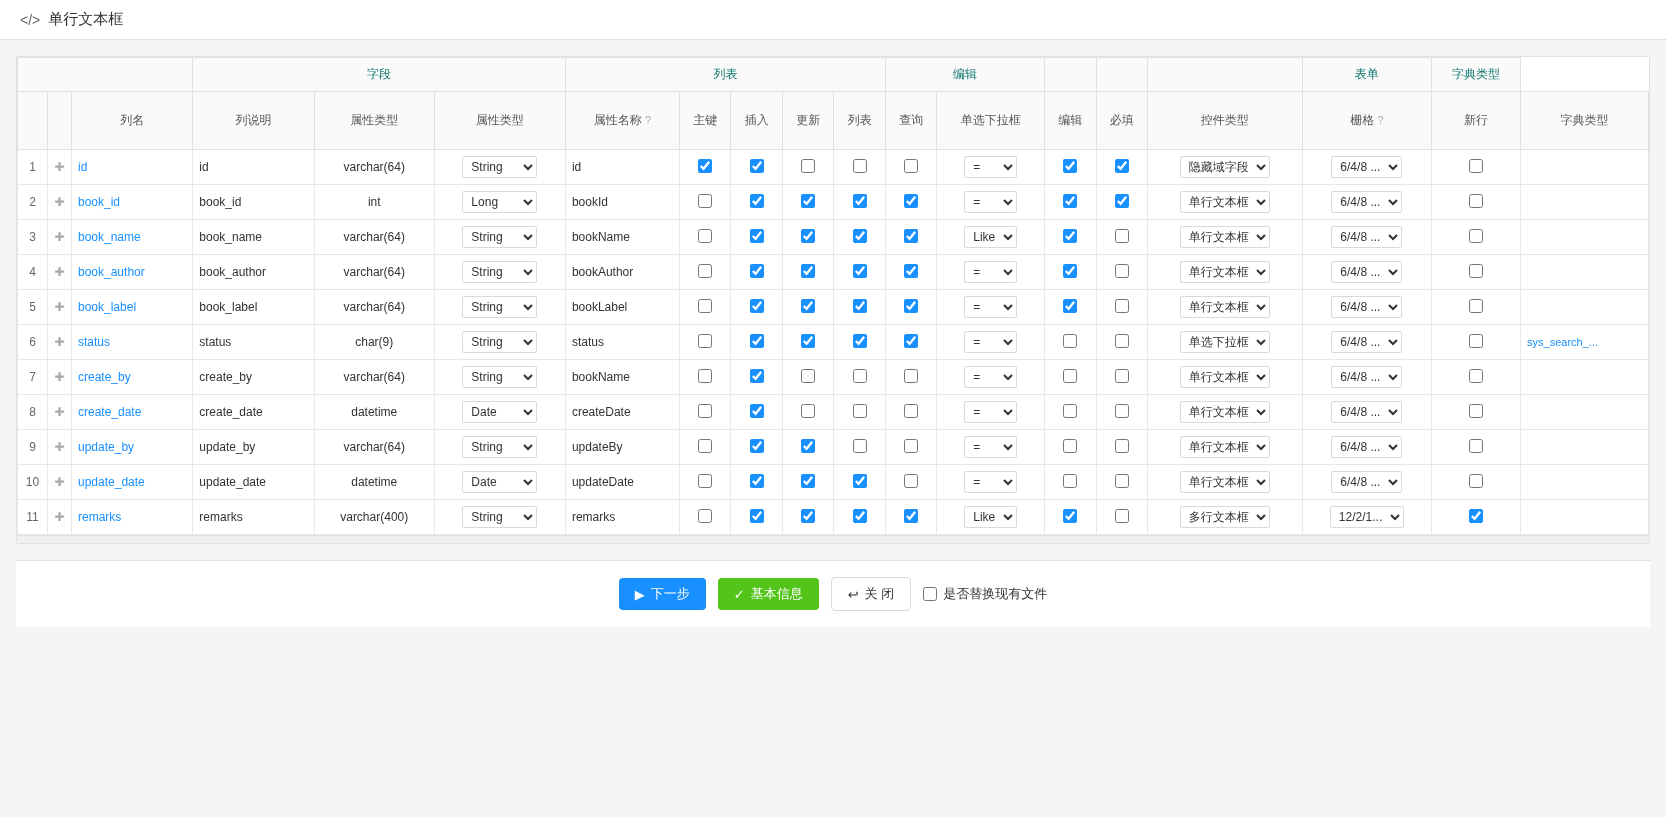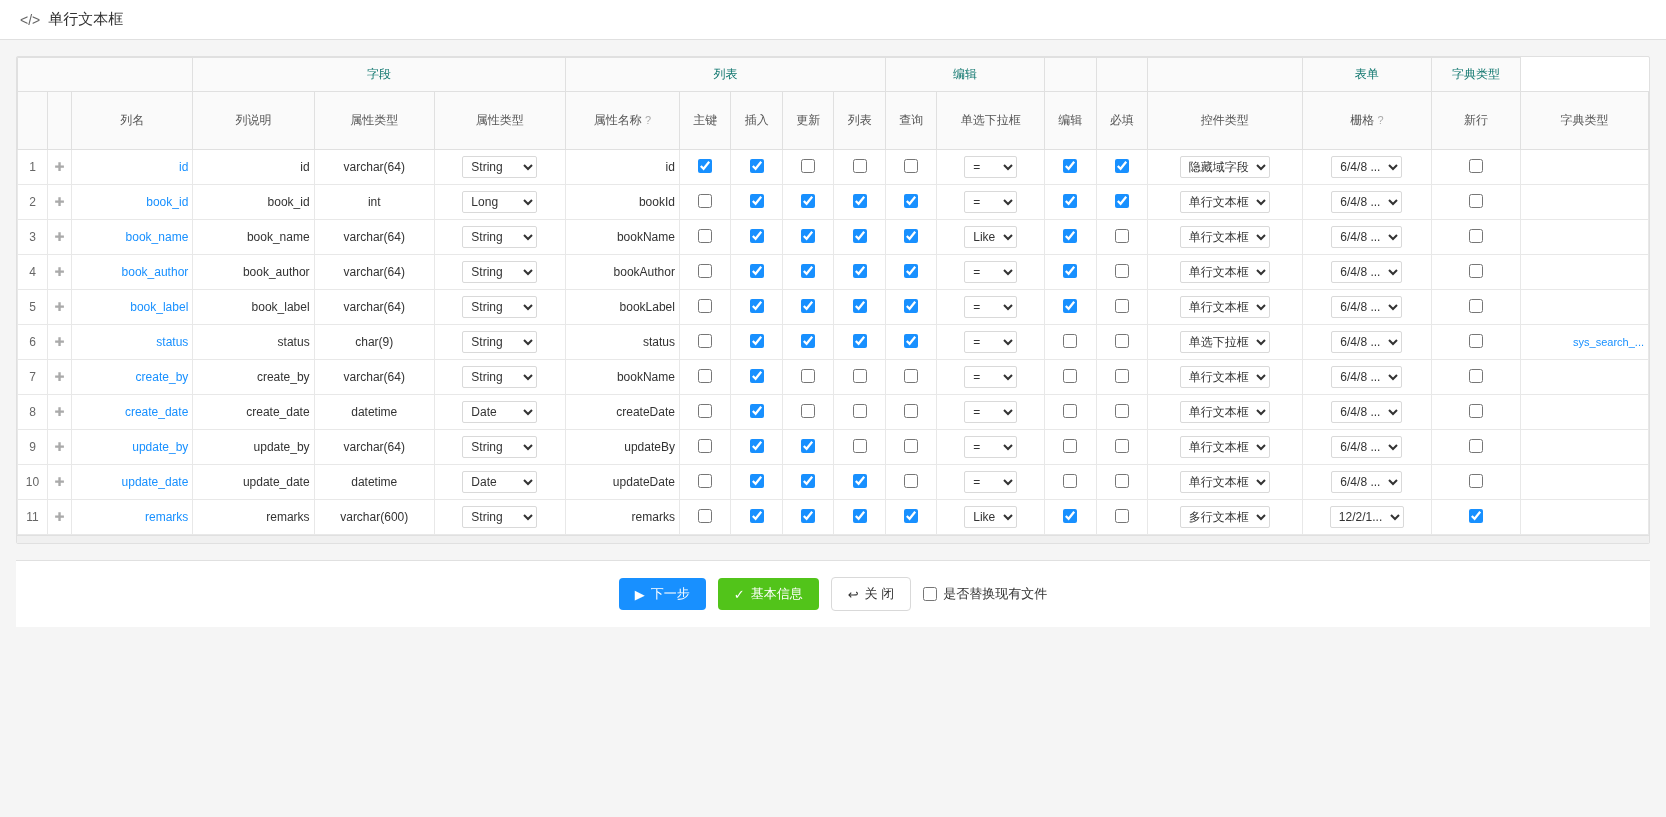--- a/index.html
+++ b/index.html
@@ -18,21 +18,21 @@
     
     table { width: 100%; border-collapse: collapse; font-size: 12px; }
     
     .group-header { background: #fafafa; }
     .group-header th { padding: 8px 4px; text-align: center; border: 1px solid #e0e0e0; font-weight: normal; color: #0f766e; }
     
     thead tr.col-header th { padding: 20px 4px; text-align: center; border: 1px solid #e0e0e0; background: #fafafa; font-weight: normal; color: #555; white-space: nowrap; }
     
     tbody tr { background: #fff; }
     tbody td { padding: 6px 4px; text-align: center; border: 1px solid #e8e8e8; vertical-align: middle; white-space: nowrap; }
-    tbody td.text-left { text-align: right; padding-left: 6px; }
+    tbody td.text-left { text-align: left; padding-left: 6px; }
     
     .row-num { color: #666; width: 30px; }
     
     input[type="checkbox"] { width: 14px; height: 14px; cursor: pointer; accent-color: #1890ff; }
     
     select { border: 1px solid #d9d9d9; border-radius: 2px; padding: 2px 4px; font-size: 12px; background: #fff; cursor: pointer; outline: none; color: #333; }
     
     .footer { display: flex; align-items: center; justify-content: center; gap: 12px; padding: 16px; background: #fff; border-top: 1px solid #e0e0e0; margin-top: 16px; }
     
     .btn { padding: 7px 16px; border-radius: 4px; border: none; cursor: pointer; font-size: 13px; display: flex; align-items: center; gap: 6px; }
@@ -302,21 +302,21 @@
             <td><select><option value="单行文本框">单行文本框</option><option value="多行文本框">多行文本框</option><option value="隐藏域字段">隐藏域字段</option><option value="单选下拉框">单选下拉框</option><option value="多选下拉框">多选下拉框</option><option value="日期控件">日期控件</option><option value="文件上传">文件上传</option></select></td>
             <td><select><option>6/4/8 ...</option></select></td>
             <td><input type="checkbox" style=""></td>
             <td class="text-left"></td>
           </tr>
           <tr>
             <td class="row-num">11</td>
             <td><span style="color:#aaa;cursor:move;">✚</span></td>
             <td class="text-left"><span style="color:#1890ff;">remarks</span></td>
             <td class="text-left">remarks</td>
-            <td>varchar(600)</td>
+            <td>varchar(400)</td>
             <td><select><option value="String">String</option><option value="Long">Long</option><option value="Integer">Integer</option><option value="Double">Double</option><option value="Date">Date</option><option value="Boolean">Boolean</option></select></td>
             <td class="text-left">remarks</td>
             <td><input type="checkbox" style=""></td>
             <td><input type="checkbox" checked="" style=""></td>
             <td><input type="checkbox" checked="" style=""></td>
             <td><input type="checkbox" checked="" style=""></td>
             <td><input type="checkbox" checked="" style=""></td>
             <td><select><option value="=">=</option><option value="Like" selected="">Like</option><option value="&gt;=">&gt;=</option><option value="&lt;=">&lt;=</option><option value="&lt;&gt;">&lt;&gt;</option></select></td>
             <td><input type="checkbox" checked="" style=""></td>
             <td><input type="checkbox" style=""></td>

